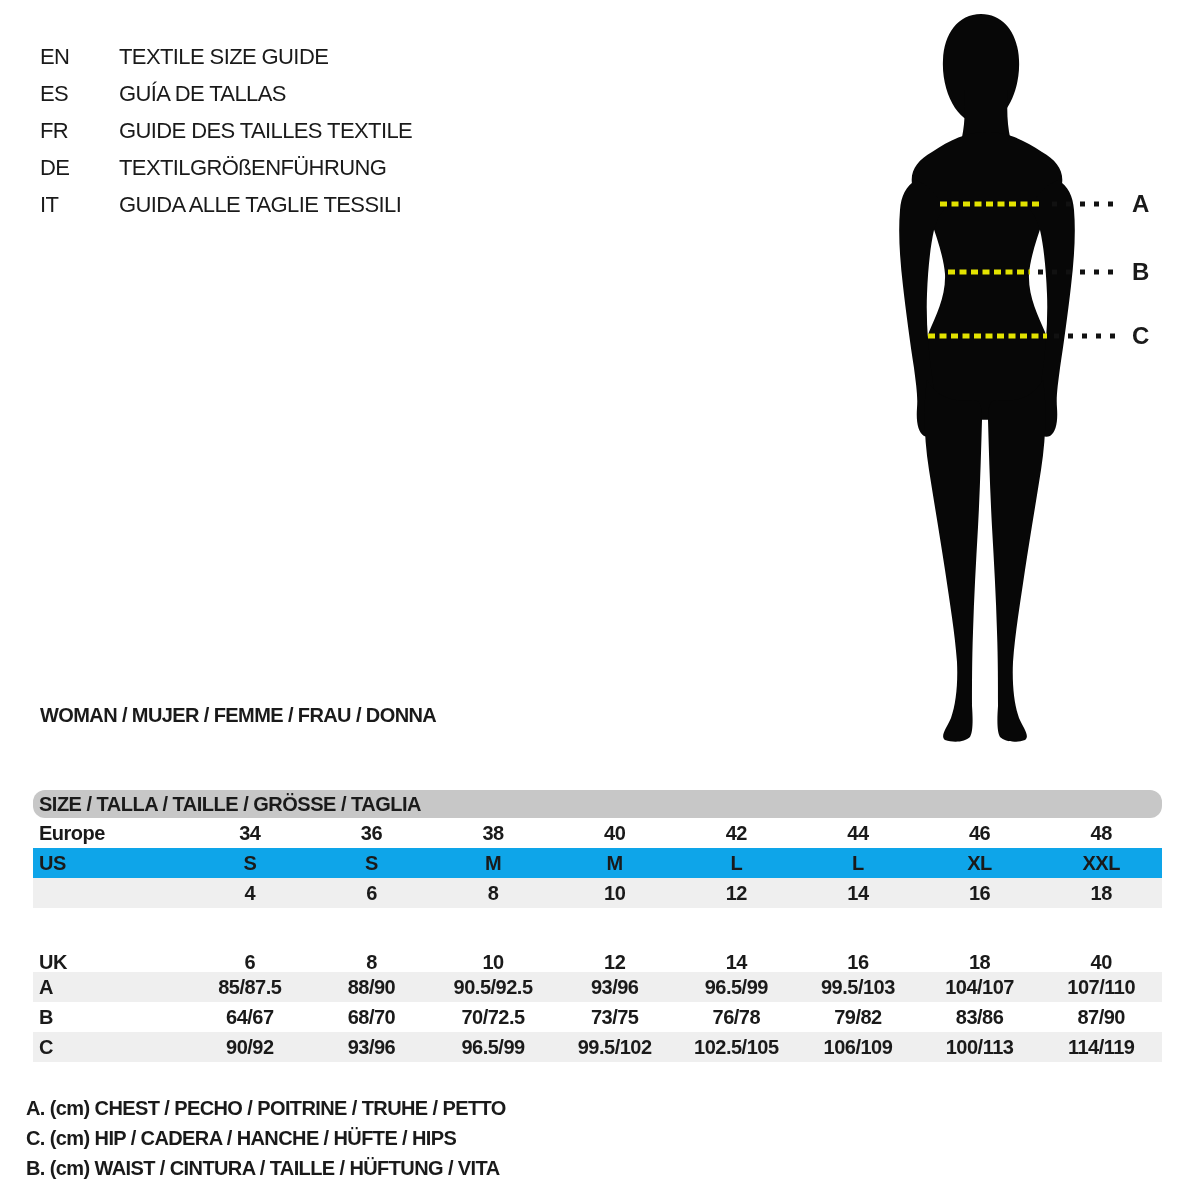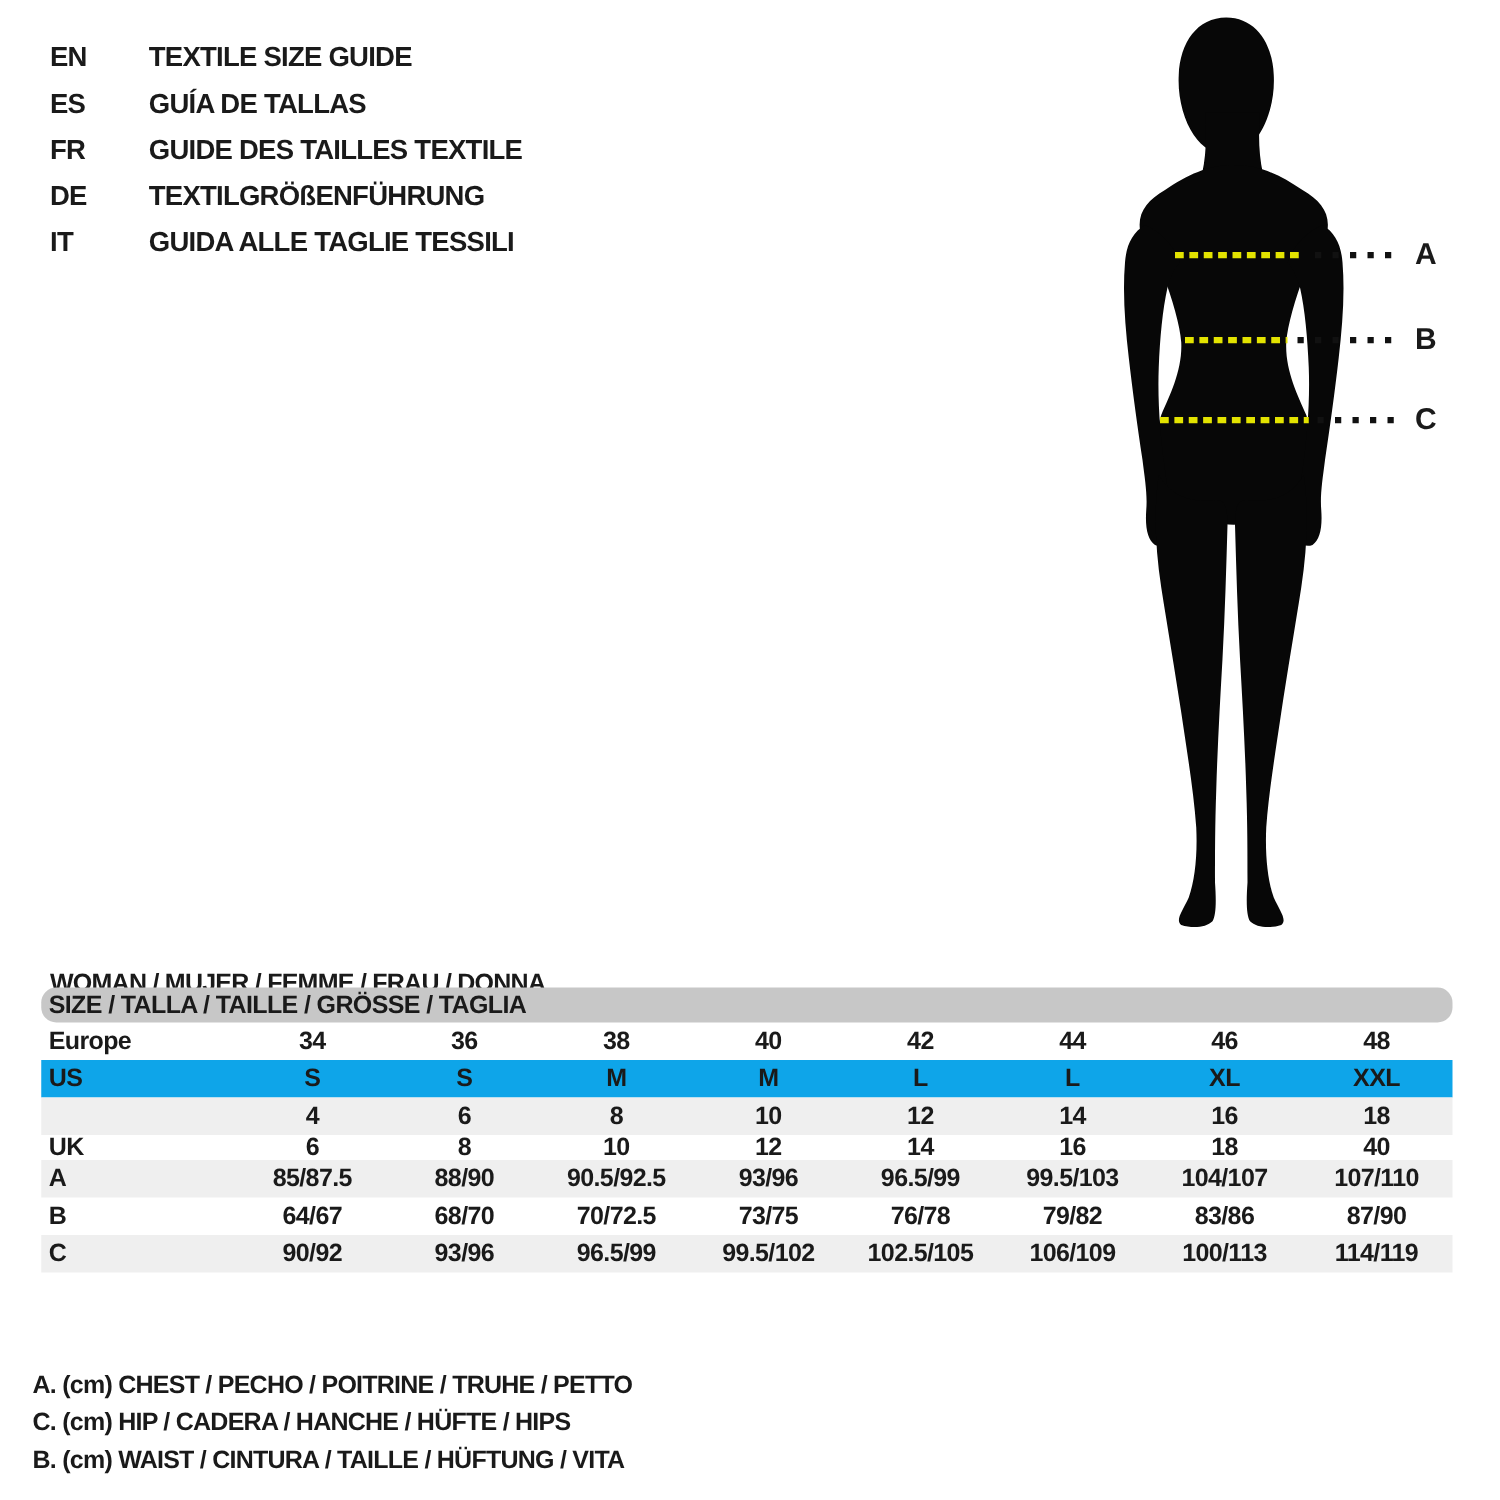--- a/index.html
+++ b/index.html
@@ -2,32 +2,32 @@
 <html><head>
 <meta charset="utf-8">
 <style>
   html,body{margin:0;padding:0;background:#ffffff;}
   .page{
     position:relative;width:1200px;height:1200px;background:#ffffff;
     font-family:"Liberation Sans", sans-serif;color:#1a1a1a;overflow:hidden;
   }
   
   .lang-block{position:absolute;left:40px;top:33px;}
-  .lang-row{display:flex;align-items:flex-start;height:37px;font-weight:700;font-size:22px;letter-spacing:-0.6px;}
+  .lang-row{display:flex;align-items:flex-end;height:37px;font-weight:400;font-size:22px;letter-spacing:-0.6px;}
   .lang-code{width:79px;flex:0 0 79px;}
   .lang-text{white-space:nowrap;}
   
   .figure-wrap{position:absolute;left:860px;top:12px;width:340px;height:730px;}
   .figure-wrap svg{position:absolute;left:0;top:0;}
   .measure-label{position:absolute;left:272px;font-size:24px;font-weight:700;line-height:24px;}
   .ml-a{top:180px;}
   .ml-b{top:248px;}
   .ml-c{top:312px;}
   
-  .section-heading{position:absolute;left:40px;top:776px;font-size:20px;font-weight:700;letter-spacing:-0.6px;white-space:nowrap;}
+  .section-heading{position:absolute;left:40px;top:704px;font-size:20px;font-weight:700;letter-spacing:-0.6px;white-space:nowrap;}
   
   .size-table{position:absolute;left:33px;top:790px;width:1129px;font-weight:700;font-size:20px;letter-spacing:-0.5px;}
   .t-header{height:28px;display:flex;align-items:center;padding-left:6px;box-sizing:border-box;}
   .t-row{display:flex;align-items:center;height:30px;}
   .t-label{width:156px;flex:0 0 156px;padding-left:6px;box-sizing:border-box;}
   .t-cell{flex:1 1 0;text-align:center;}
   
   .legend{position:absolute;left:26px;top:1093px;}
   .legend-line{height:30px;display:flex;align-items:center;font-size:20px;font-weight:700;letter-spacing:-0.6px;white-space:nowrap;}
 </style>
@@ -125,21 +125,21 @@
       <span class="t-cell">4</span>
       <span class="t-cell">6</span>
       <span class="t-cell">8</span>
       <span class="t-cell">10</span>
       <span class="t-cell">12</span>
       <span class="t-cell">14</span>
       <span class="t-cell">16</span>
       <span class="t-cell">18</span>
     </div>
 
-    <div class="t-row" style="height:20px;">
+    <div class="t-row" style="height:20px;margin-top:44px;">
       <span class="t-label">UK</span>
       <span class="t-cell">6</span>
       <span class="t-cell">8</span>
       <span class="t-cell">10</span>
       <span class="t-cell">12</span>
       <span class="t-cell">14</span>
       <span class="t-cell">16</span>
       <span class="t-cell">18</span>
       <span class="t-cell">40</span>
     </div>

